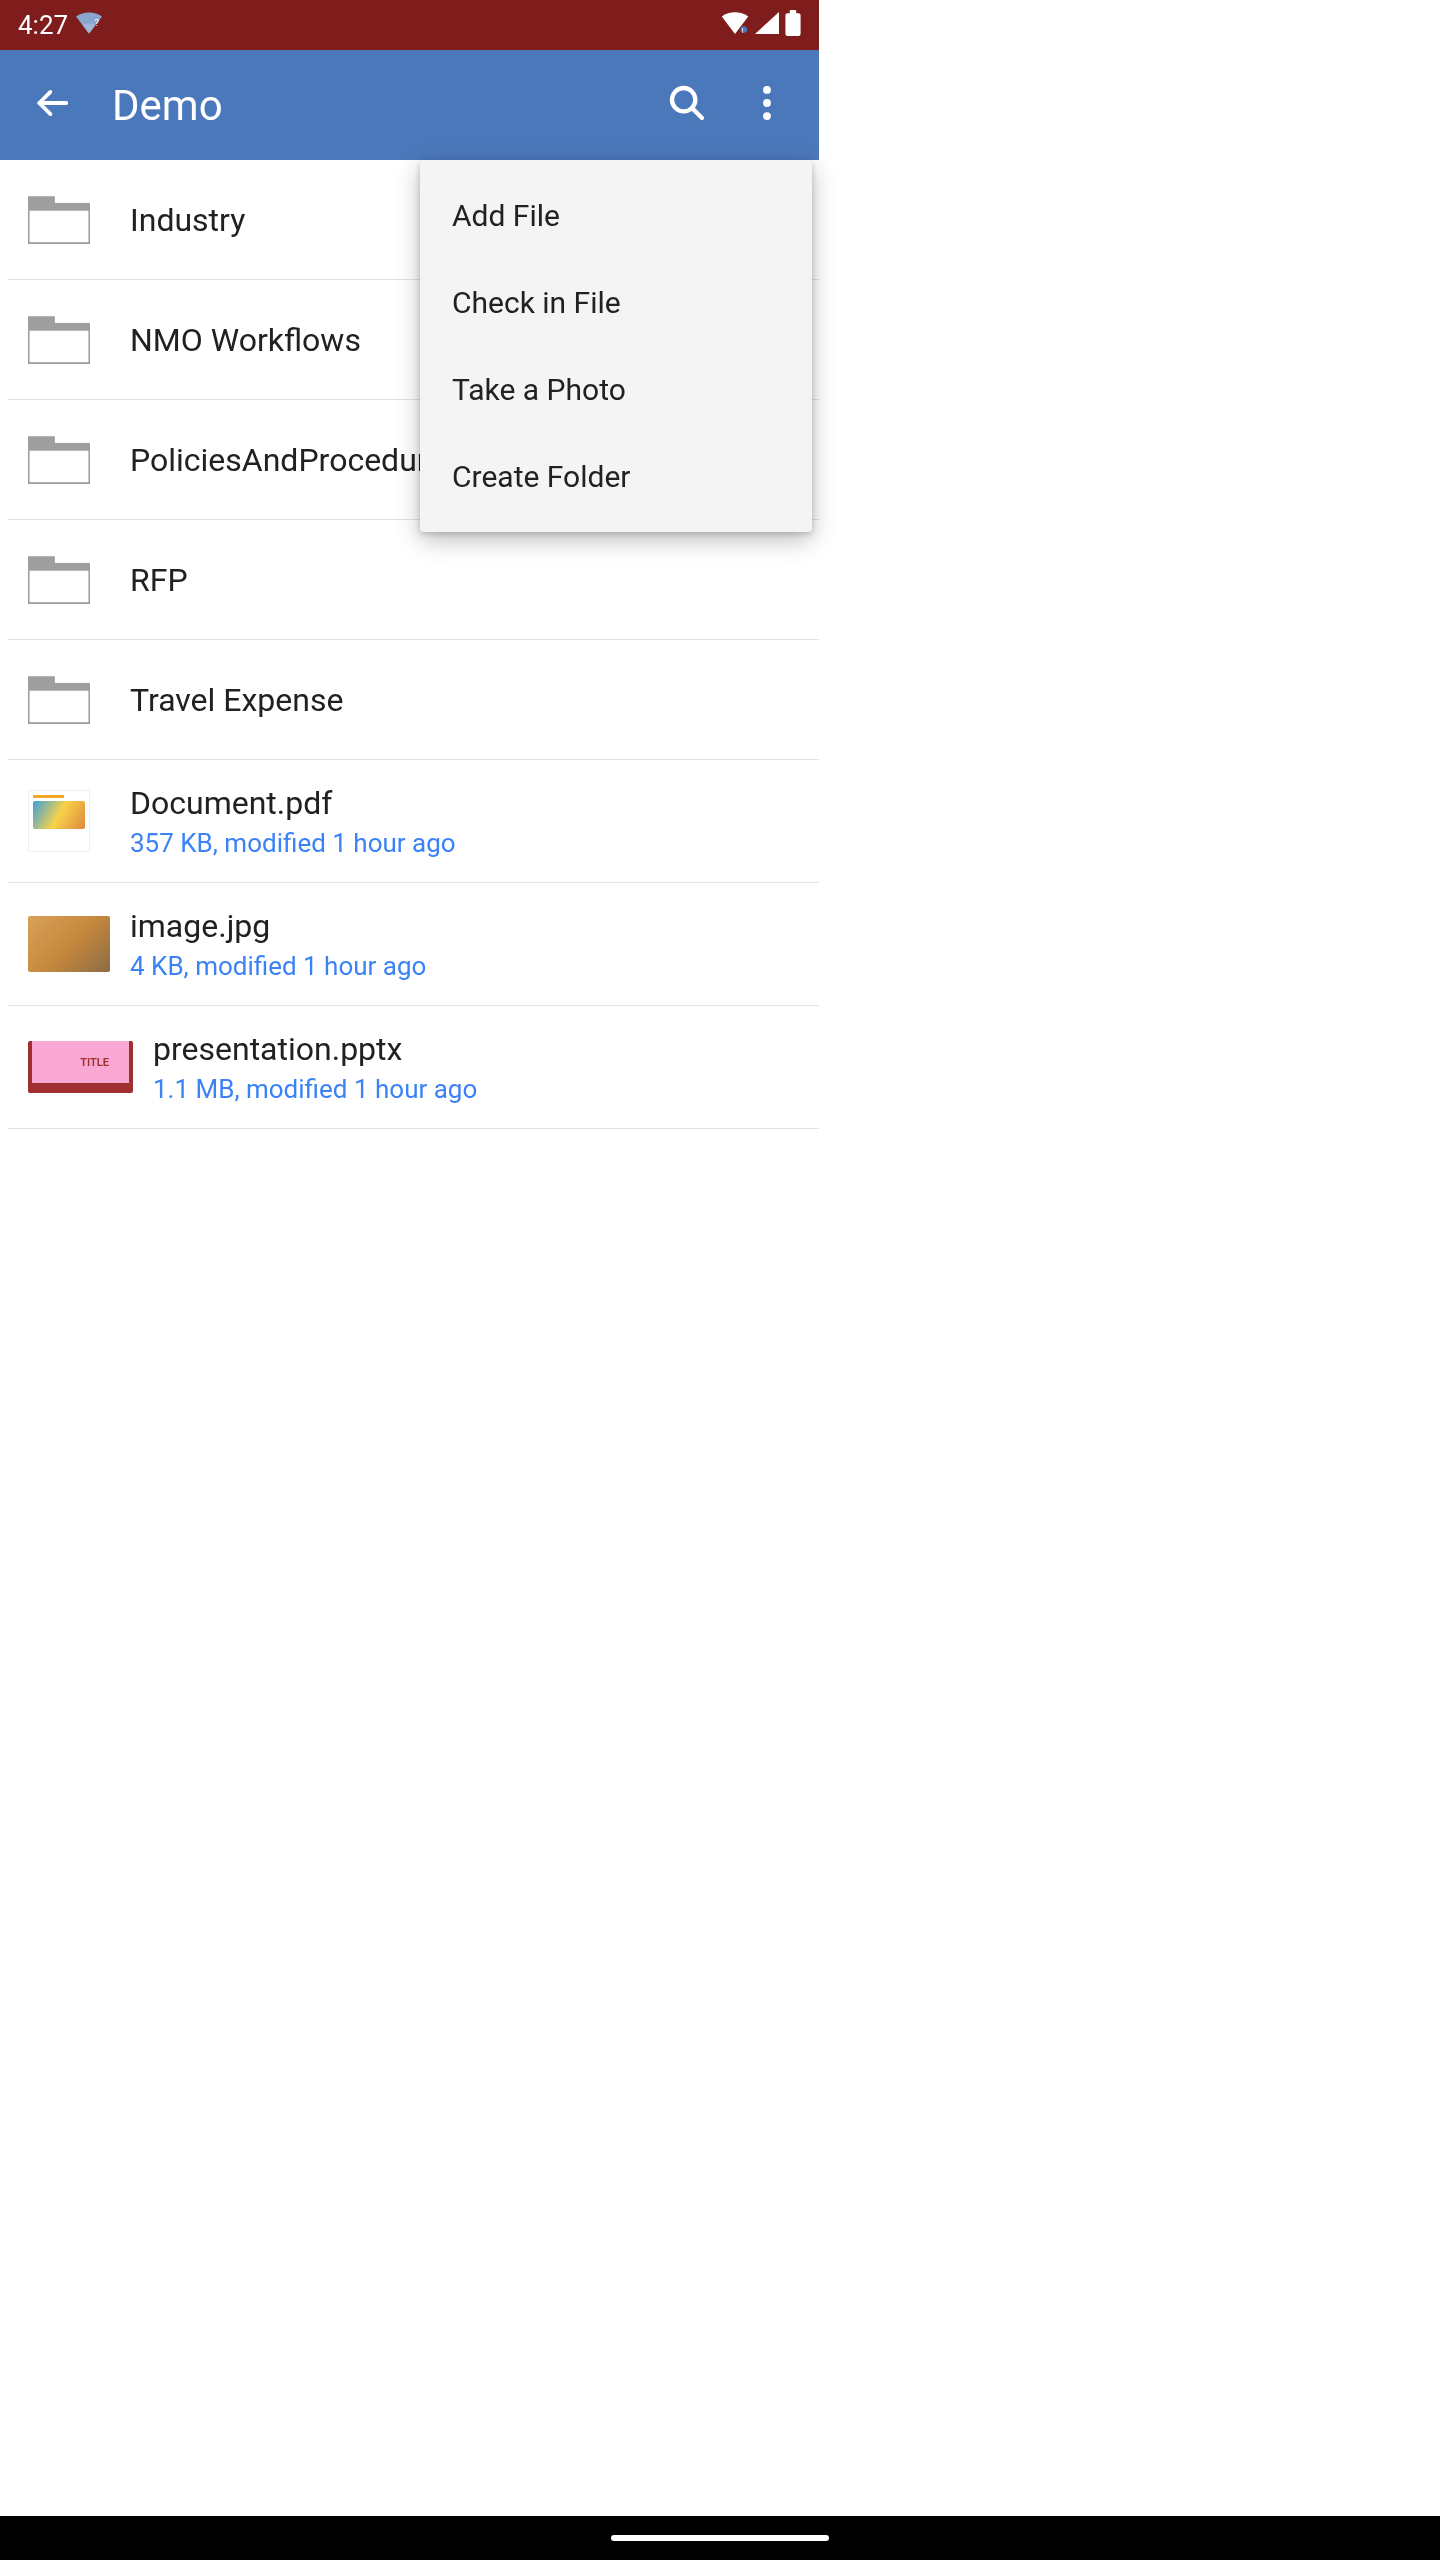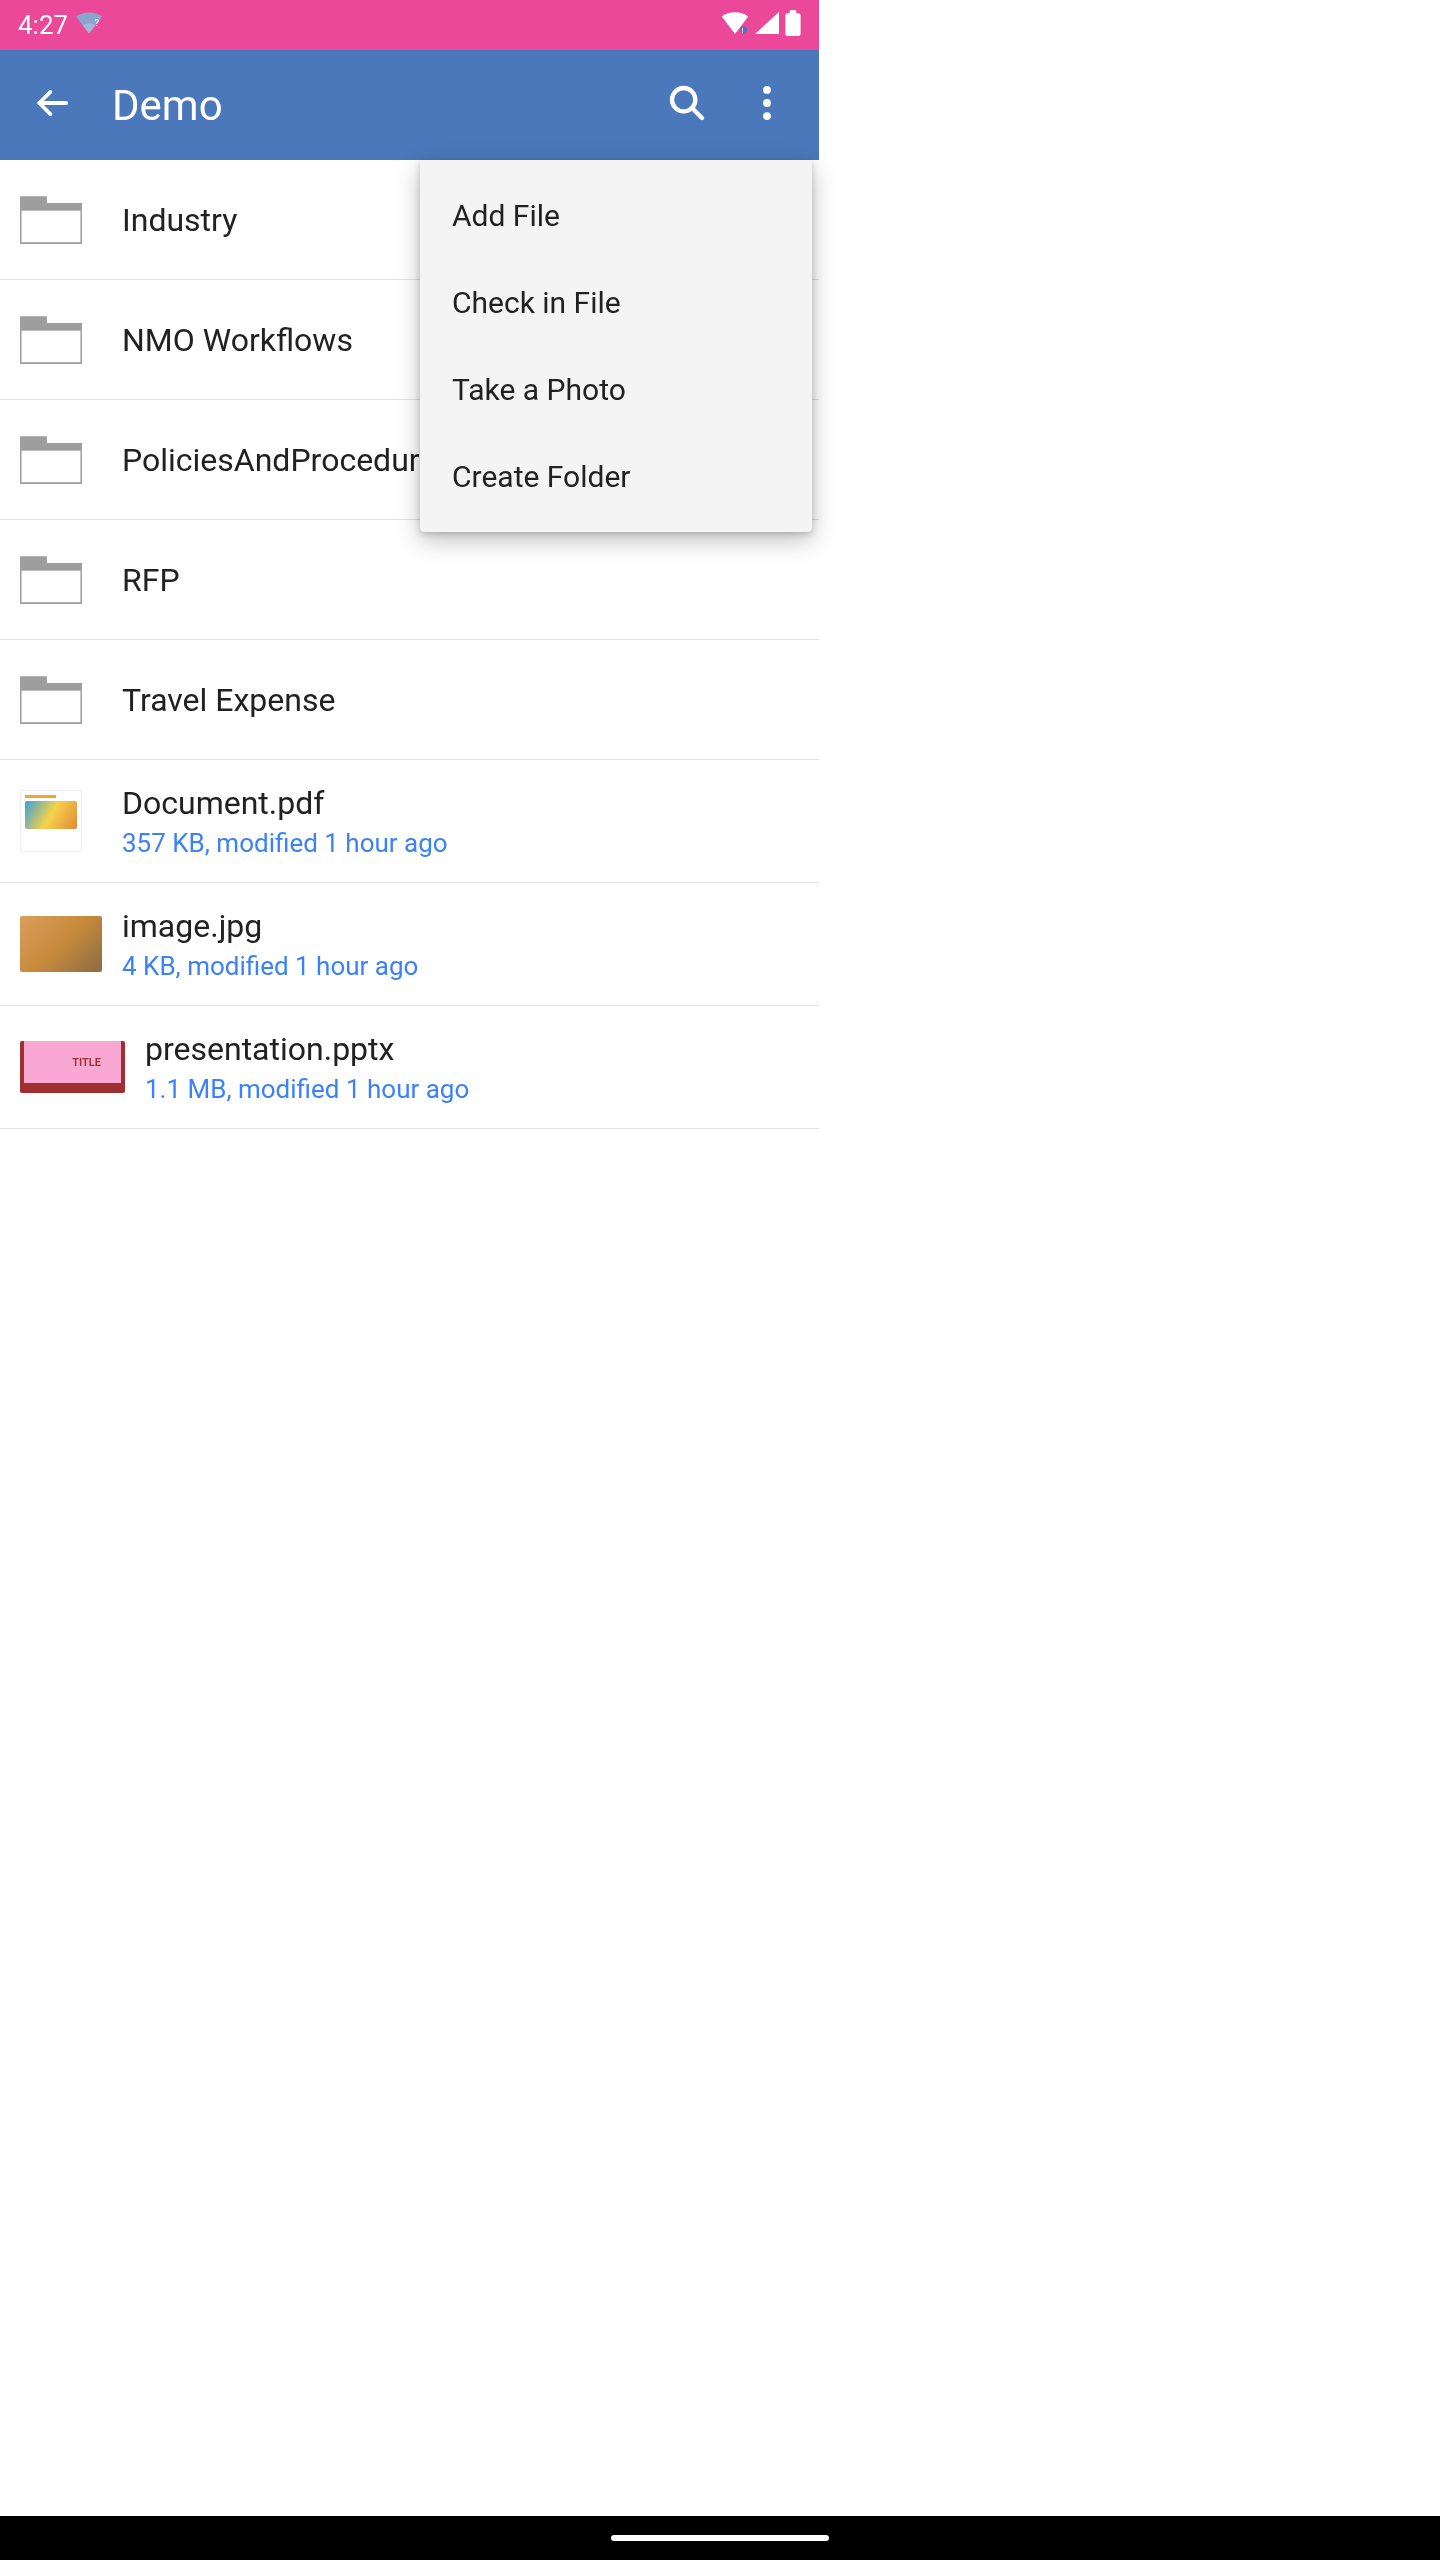--- a/index.html
+++ b/index.html
@@ -1,20 +1,20 @@
 <!DOCTYPE html>
 <html><head>
 <meta charset="utf-8">
 <style>
   * { margin: 0; padding: 0; box-sizing: border-box; }
   html, body { width: 819px; height: 1440px; font-family: Roboto, -apple-system, Helvetica, Arial, sans-serif; background: #fff; overflow: hidden; }
 
   .status-bar {
     height: 50px;
-    background: #ec4899;
+    background: #7f1d1d;
     display: flex;
     align-items: center;
     justify-content: space-between;
     padding: 0 18px;
     color: #fff;
   }
   .status-left { display: flex; align-items: center; gap: 8px; }
   .status-time { font-size: 26px; font-weight: 400; }
   .status-right { display: flex; align-items: center; gap: 6px; }
 
@@ -37,21 +37,21 @@
     font-weight: 400;
     margin-left: 20px;
     flex: 1;
   }
   .action-btn {
     width: 80px; height: 80px;
     display: flex; align-items: center; justify-content: center;
     cursor: pointer;
   }
 
-  .list { background: #fff; }
+  .list { background: #fff; margin-left: 8px; }
   .list-row {
     display: flex;
     align-items: center;
     min-height: 120px;
     padding: 24px 20px;
     border-bottom: 1px solid #e3e3e3;
     cursor: pointer;
   }
   .list-row.file-row { padding-left: 20px; }
   .folder-icon {

